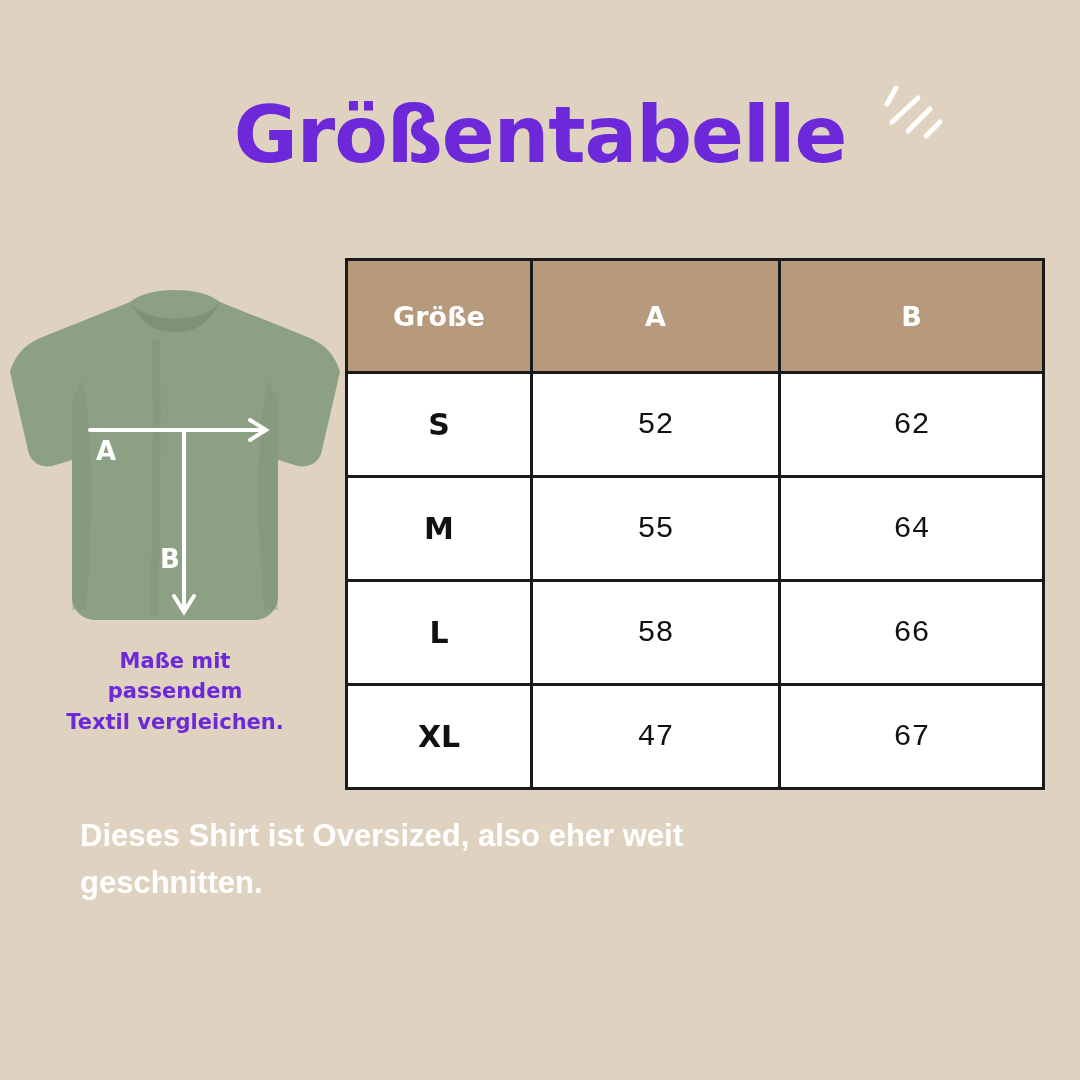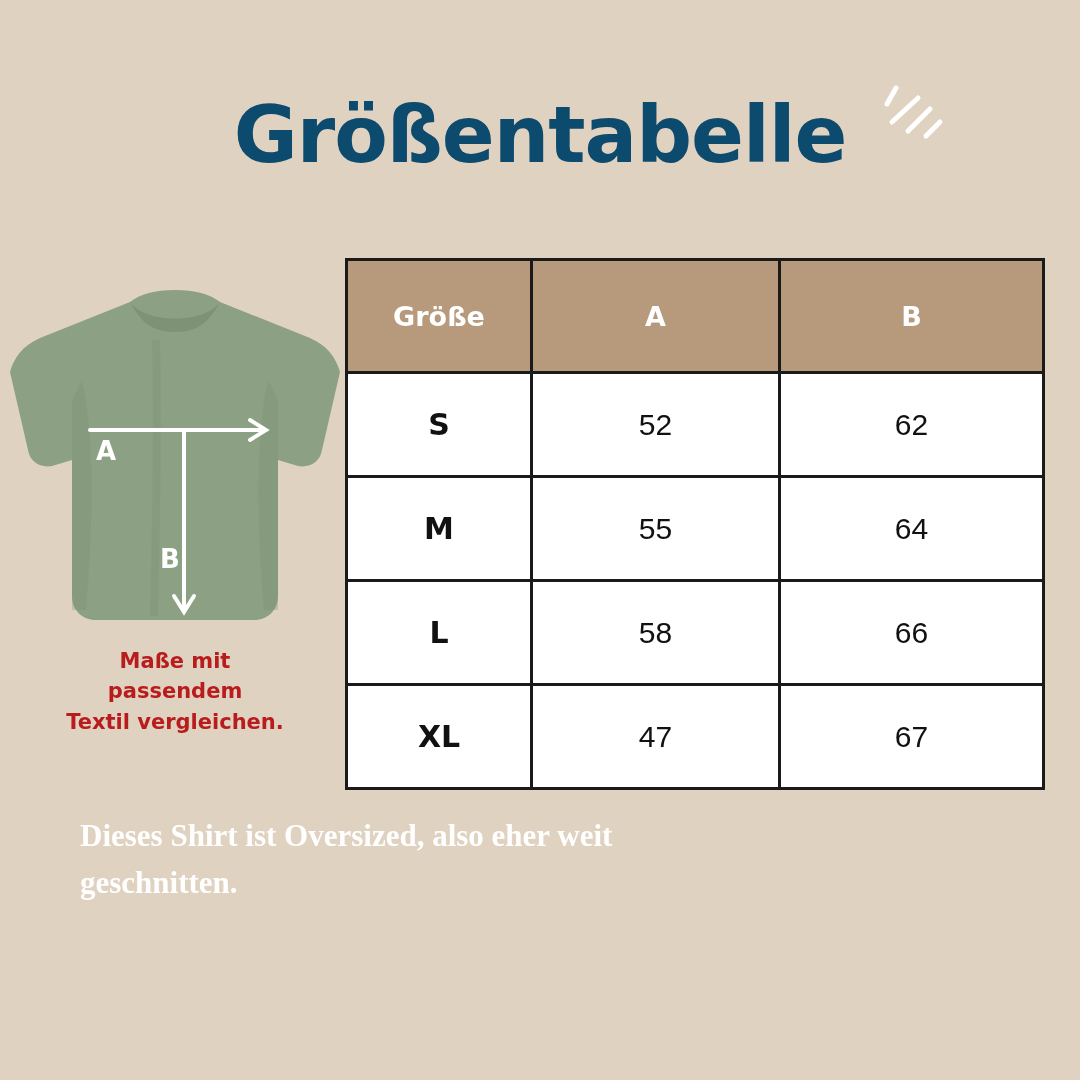--- a/index.html
+++ b/index.html
@@ -21,21 +21,21 @@
     top: 96px;
     left: 0;
     width: 1080px;
     text-align: center;
   }
   .title {
     display: inline-block;
     font-size: 78px;
     line-height: 1;
     font-weight: 700;
-    color: #0c4a6e;
+    color: #6d28d9;
     letter-spacing: -1px;
     font-family: "DejaVu Sans", sans-serif;
   }
   .sparkle {
     position: absolute;
     top: 78px;
     left: 878px;
     width: 70px;
     height: 70px;
   }
@@ -47,21 +47,21 @@
     top: 280px;
     width: 330px;
     text-align: center;
   }
   .shirt-svg {
     display: block;
     margin: 0 auto;
   }
   .shirt-caption {
     margin-top: 6px;
-    color: #b91c1c;
+    color: #6d28d9;
     font-size: 21px;
     font-weight: 700;
     line-height: 1.45;
     font-family: "DejaVu Sans", sans-serif;
   }
 
   
   .table-wrap {
     position: absolute;
     left: 345px;
@@ -73,20 +73,21 @@
     width: 682px;
     table-layout: fixed;
     padding-left: 10px;
   }
   table.size-table th,
   table.size-table td {
     border: 3px solid #1a1a1a;
     height: 99px;
     text-align: center;
     vertical-align: middle;
+    font-family: Liberation Mono, monospace;
   }
   table.size-table th {
     background: #b79a7c;
     color: #ffffff;
     font-size: 27px;
     font-weight: 700;
     height: 108px;
     font-family: "DejaVu Sans", sans-serif;
   }
   table.size-table td {
@@ -107,21 +108,21 @@
   
   .note {
     position: absolute;
     left: 80px;
     top: 812px;
     width: 900px;
     color: #ffffff;
     font-size: 31px;
     font-weight: 700;
     line-height: 1.52;
-    font-family: Liberation Serif, serif;
+    font-family: Liberation Sans, sans-serif;
   }
   .note p { margin: 0; }
 </style>
 </head>
 <body>
 
 <div class="title-wrap">
   <span class="title">Größentabelle</span>
 </div>
 

